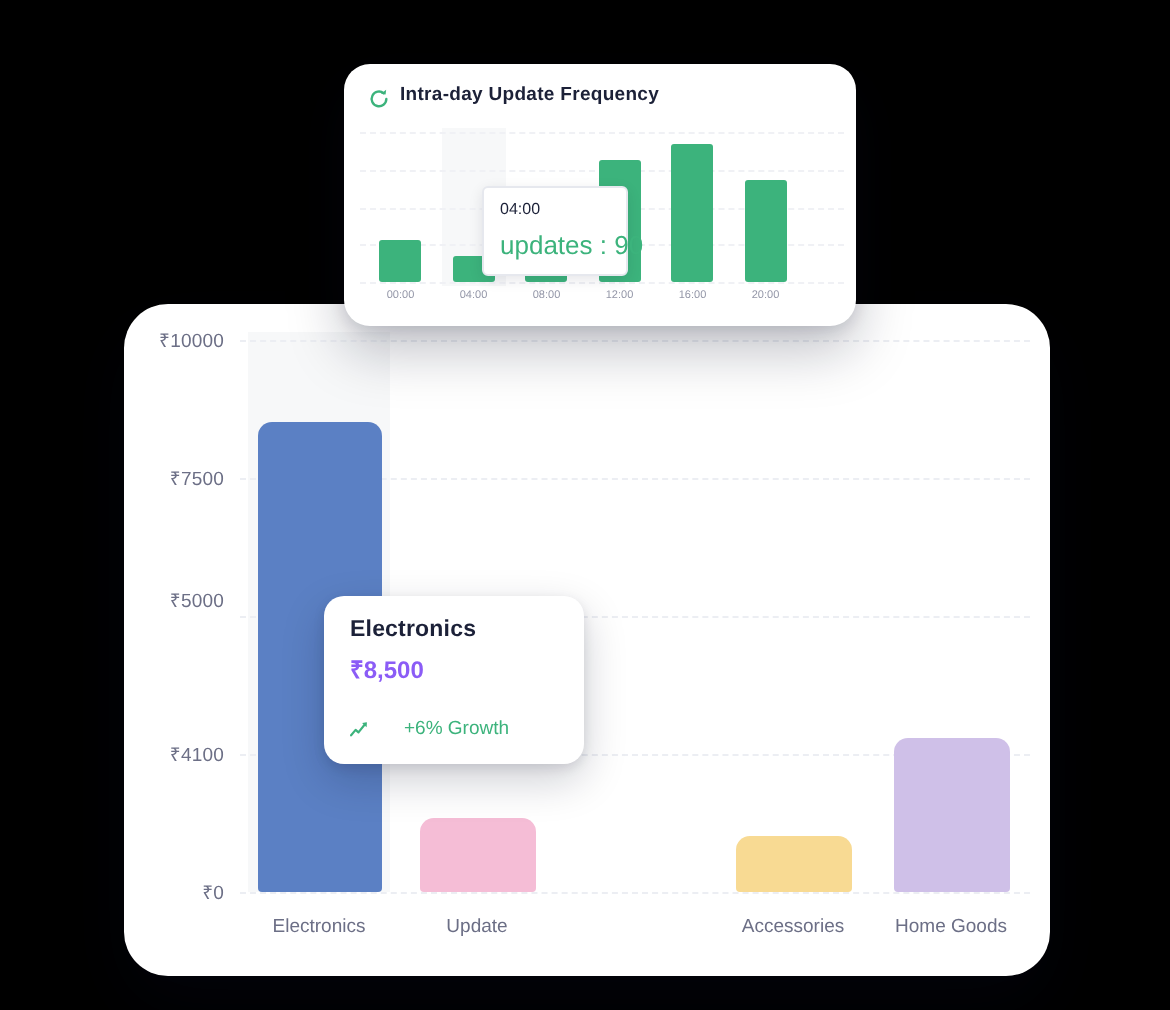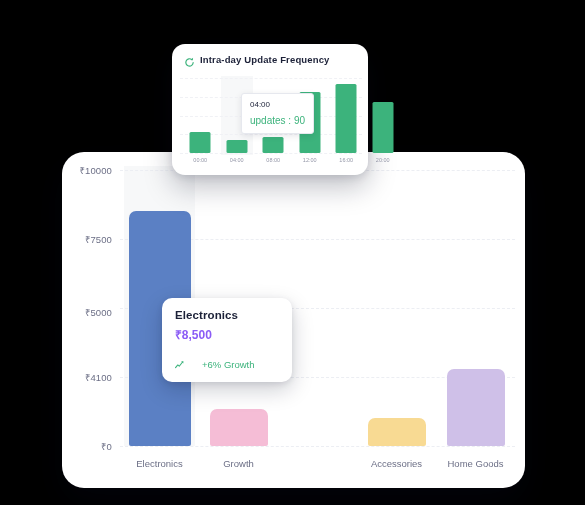--- a/index.html
+++ b/index.html
@@ -131,22 +131,22 @@
     display: flex;
     align-items: center;
     gap: 16px;
   }
   .trend-icon { display:inline-block; width:11px; height:9px; }
 
   
   #mini-card {
     position: absolute;
     left: 172px;
-    top: 44px;
-    width: 196px;
+    top: 32px;
+    width: 256px;
     height: 131px;
     background: #ffffff;
     border-radius: 13px;
     box-shadow: 0 12px 28px rgba(10,14,40,0.26), 0 2px 8px rgba(10,14,40,0.12);
     z-index: 30;
   }
   #mini-header {
     position: absolute;
     left: 12px;
     top: 10px;
@@ -217,21 +217,21 @@
     padding: 6px 7px 7px 8px;
     box-shadow: 0 2px 7px rgba(10,14,40,0.10);
     z-index: 45;
   }
   #mini-tooltip .mtt-title {
     font-size: 8px;
     color: #1c2138;
     margin-bottom: 6px;
   }
   #mini-tooltip .mtt-value {
-    font-size: 10px;
+    font-size: 13px;
     color: #3cb37c;
     white-space: nowrap;
   }
 </style>
 </head>
 <body>
 
 <div id="main-card">
   <div id="main-plot">
 
@@ -241,33 +241,33 @@
         <div class="gridline" style="top: 294px;"></div>
         <div class="gridline" style="top: 225px;"></div>
         <div class="gridline" style="top: 156px;"></div>
         <div class="gridline" style="top: 87px;"></div>
         <div class="gridline" style="top: 18px;"></div>
       </div>
 
     <div class="y-axis" id="y-axis-main">
         <div class="y-tick" style="top: 294px;">₹0</div>
         <div class="y-tick" style="top: 225px;">₹4100</div>
-        <div class="y-tick" style="top: 160px;">₹5000</div>
+        <div class="y-tick" style="top: 148px;">₹5000</div>
         <div class="y-tick" style="top: 87px; text-align: right;">₹7500</div>
         <div class="y-tick" style="top: 18px;">₹10000</div>
       </div>
 
     <div id="bars-area">
         <div class="bar-slot" style="left: 0px; width: 79px;">
           <div class="bar" style="height: 234.6px; width: 62px; background: rgb(91, 128, 196);"></div>
           <div class="cat-label">Electronics</div>
         </div>
         <div class="bar-slot" style="left: 79px; width: 79px;">
           <div class="bar" style="height: 37.26px; width: 58px; background: rgb(245, 189, 214);"></div>
-          <div class="cat-label">Growth</div>
+          <div class="cat-label">Update</div>
         </div>
         <div class="bar-slot" style="left: 237px; width: 79px;">
           <div class="bar" style="height: 27.6px; width: 58px; background: rgb(248, 218, 147);"></div>
           <div class="cat-label">Accessories</div>
         </div>
         <div class="bar-slot" style="left: 316px; width: 79px;">
           <div class="bar" style="height: 77.28px; width: 58px; background: rgb(207, 192, 232);"></div>
           <div class="cat-label">Home Goods</div>
         </div>
       </div>

